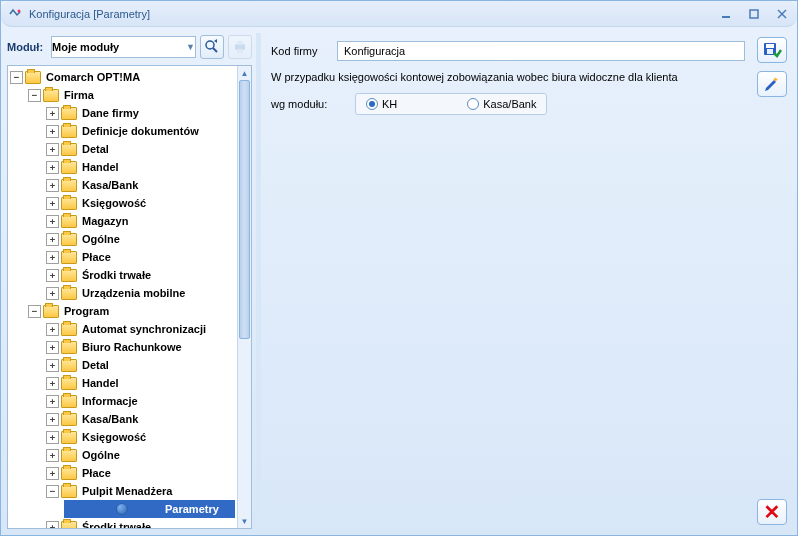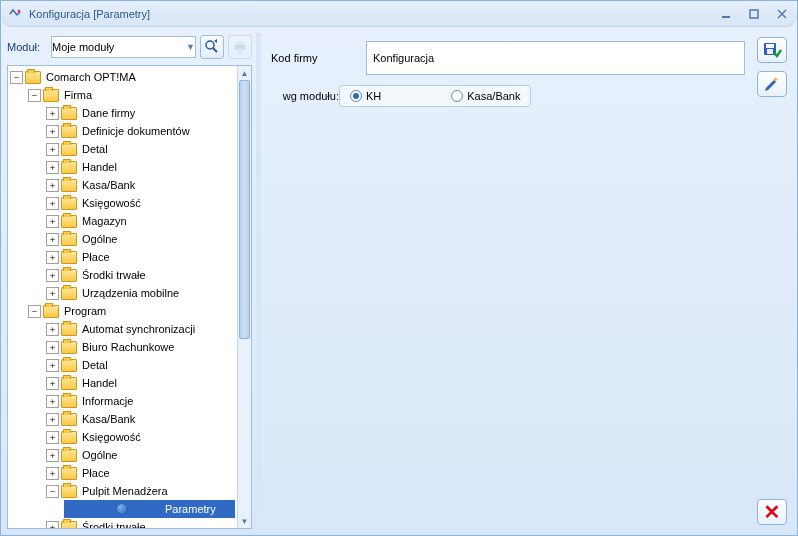--- a/index.html
+++ b/index.html
@@ -8,21 +8,21 @@
   .window { width: 798px; height: 536px; background: linear-gradient(to bottom, #e8f1fc, #d8e7f8); border: 1px solid #8ab5e0; display: flex; flex-direction: column; }
   
   .titlebar { height: 26px; background: linear-gradient(to bottom, #e6eefb, #d7e5f7); display: flex; align-items: center; padding: 0 6px; border-bottom: 1px solid #c4d7ef; border-radius: 11px; }
   .titlebar-icon { width: 16px; height: 16px; margin-right: 6px; display: flex; align-items: center; justify-content: center; color: #3a6ea5; }
   .titlebar-text { color: #2b5a8f; font-weight: normal; flex: 1; }
   .titlebar-controls { display: flex; gap: 10px; align-items: center; }
   .titlebar-btn { width: 18px; height: 14px; display: flex; align-items: center; justify-content: center; cursor: pointer; color: #4a7bb5; font-weight: bold; }
   
   .content { flex: 1; display: flex; padding: 6px; gap: 4px; overflow: hidden; }
   
-  .left-panel { width: 245px; display: flex; flex-direction: column; gap: 4px; }
+  .left-panel { width: 245px; display: flex; flex-direction: column; gap: 4px; font-weight: bold; }
   .module-row { display: flex; align-items: center; gap: 4px; padding: 2px 0; }
   .module-label { color: #1a3c6e; width: 40px; }
   .module-select { flex: 1; height: 22px; background: #fff; border: 1px solid #a0bdda; padding: 2px 0; display: flex; align-items: center; justify-content: space-between; cursor: pointer; }
   .select-arrow { color: #5a7fa8; font-size: 9px; }
   .icon-btn { width: 24px; height: 24px; background: linear-gradient(to bottom, #f8fbfe, #e2edf9); border: 1px solid #a0bdda; border-radius: 3px; display: flex; align-items: center; justify-content: center; cursor: pointer; color: #2a5a9a; }
   .icon-btn.disabled { opacity: 0.4; cursor: default; }
   
   .tree-container { flex: 1; background: #fff; border: 1px solid #a0bdda; overflow: hidden; position: relative; display: flex; }
   .tree-scroll { flex: 1; overflow-y: auto; overflow-x: hidden; padding: 2px; }
   .scrollbar-track { width: 14px; background: #e8f1fc; border-left: 1px solid #c4d7ef; position: relative; }
@@ -43,23 +43,23 @@
   .bullet-icon { width: 12px; height: 12px; border-radius: 50%; background: radial-gradient(circle at 30% 30%, #7db3f0, #2a5fb0); border: 1px solid #2a5fb0; margin-left: 2px; }
   .tree-label { padding: 0 2px; color: #000; white-space: nowrap; }
   .tree-row.selected .tree-label { color: #fff; }
   
   .splitter { width: 5px; background: #d8e7f8; cursor: col-resize; }
   
   .right-panel { flex: 1; display: flex; flex-direction: column; position: relative; }
   .right-inner { flex: 1; padding: 8px 6px; }
   .field-row { display: flex; align-items: center; gap: 8px; margin-bottom: 10px; justify-content: space-between; }
   .field-label { color: #000; width: 58px; }
-  .text-input { flex: 1; height: 34px; background: #fff; border: 1px solid #a0bdda; padding: 0 6px; margin-left: 29px; }
+  .text-input { flex: 1; height: 20px; background: #fff; border: 1px solid #a0bdda; padding: 0 6px; }
   .info-text { color: #000; margin: 8px 0 10px 0; }
-  .radio-row { display: flex; align-items: center; gap: 0; text-align: right; }
+  .radio-row { display: flex; align-items: center; gap: 16px; }
   .radio-label { width: 68px; color: #000; }
   .radio-group { display: flex; border: 1px solid #b8cde5; background: #f4f8fd; border-radius: 3px; padding: 4px 10px; gap: 70px; }
   .radio-opt { display: flex; align-items: center; gap: 4px; cursor: pointer; }
   .radio-circle { width: 12px; height: 12px; border: 1px solid #5a8cc5; border-radius: 50%; background: #fff; display: flex; align-items: center; justify-content: center; }
   .radio-circle.checked::after { content: ""; width: 6px; height: 6px; border-radius: 50%; background: #2a6ac5; }
   
   .right-buttons { position: absolute; top: 4px; right: 4px; display: flex; flex-direction: column; gap: 8px; }
   .action-btn { width: 30px; height: 26px; background: linear-gradient(to bottom, #fff, #e8f1fc); border: 1px solid #8ab5e0; border-radius: 4px; display: flex; align-items: center; justify-content: center; cursor: pointer; }
   .close-btn { position: absolute; bottom: 4px; right: 4px; width: 30px; height: 26px; background: linear-gradient(to bottom, #fff, #e8f1fc); border: 1px solid #8ab5e0; border-radius: 4px; display: flex; align-items: center; justify-content: center; cursor: pointer; }
   .x-red { color: #e30613; font-size: 20px; font-weight: bold; }
@@ -347,20 +347,21 @@
               <rect x="11" y="3" width="3" height="3" transform="rotate(45 12.5 4.5)" fill="#ffb030"></rect>
             </svg>
         </div>
       </div>
 
       <div class="right-inner">
         <div class="field-row">
           <span class="field-label">Kod firmy</span>
           <input class="text-input" style="margin-right: 40px;" value="Konfiguracja">
         </div>
+        <div class="info-text">W przypadku księgowości kontowej zobowiązania wobec biura widoczne dla klienta</div>
         <div class="radio-row">
           <span class="radio-label">wg modułu:</span>
           <div class="radio-group">
             <div class="radio-opt">
               <span class="radio-circle checked"></span>
               <span>KH</span>
             </div>
             <div class="radio-opt">
               <span class="radio-circle"></span>
               <span>Kasa/Bank</span>

